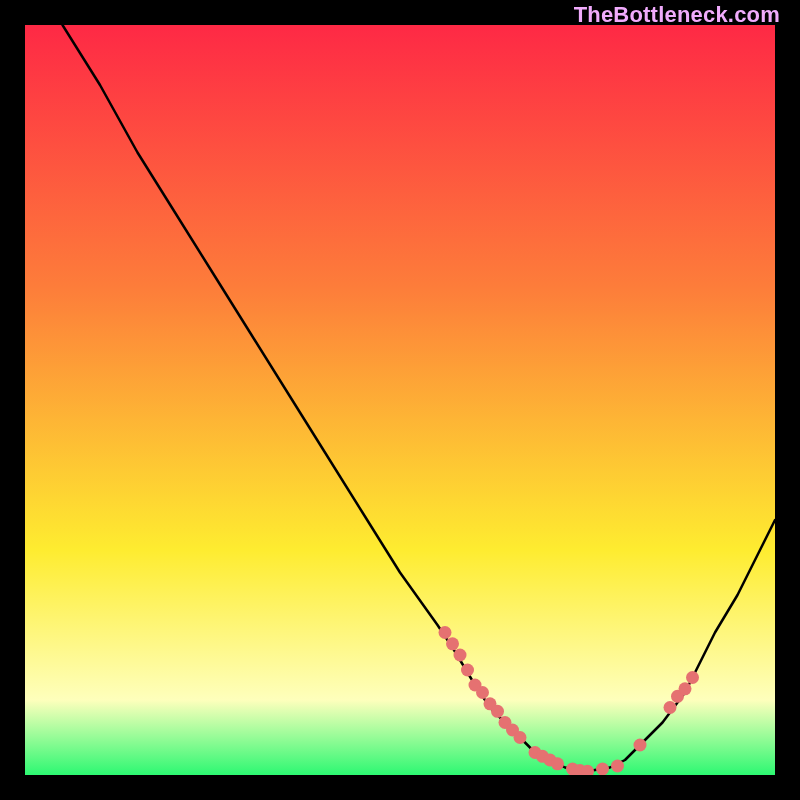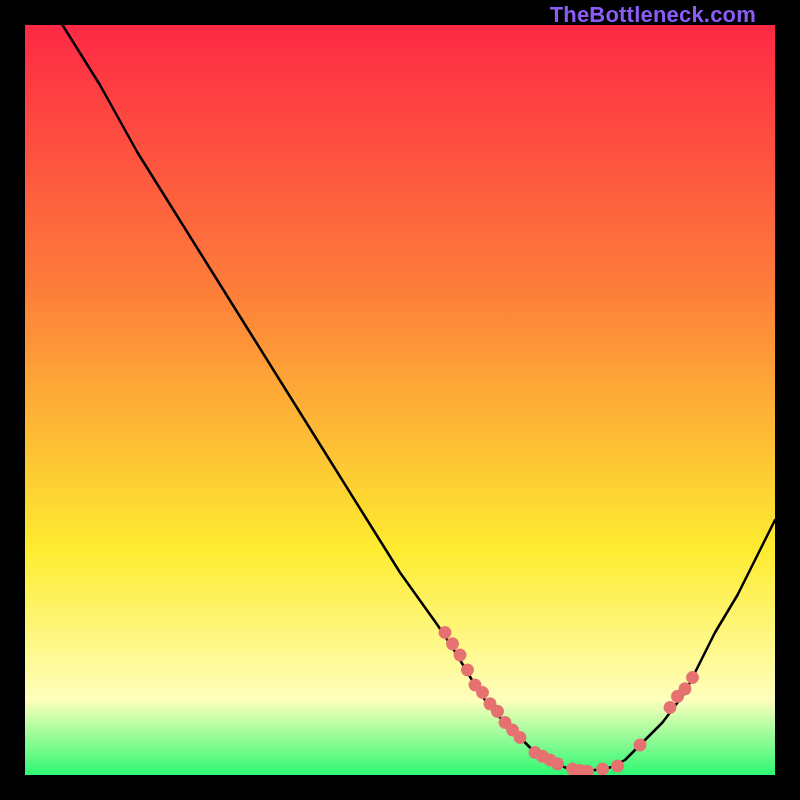--- a/index.html
+++ b/index.html
@@ -21,25 +21,25 @@
   .plot-area {
     position: absolute;
     left: 0;
     top: 0;
     width: 750px;
     height: 750px;
   }
   .watermark {
     position: absolute;
     top: 2px;
-    right: 44px;
+    right: 20px;
     font-family: Arial, Helvetica, sans-serif;
     font-weight: 700;
     font-size: 22px;
-    color: #8b5cf6;
+    color: #f0abfc;
     letter-spacing: 0.2px;
   }
 </style>
 </head>
 <body>
 
 <div class="frame">
   <svg class="plot-area" viewBox="0 0 750 750" preserveAspectRatio="none">
     <defs>
       <linearGradient id="bg-grad" x1="0" y1="0" x2="0" y2="1">

